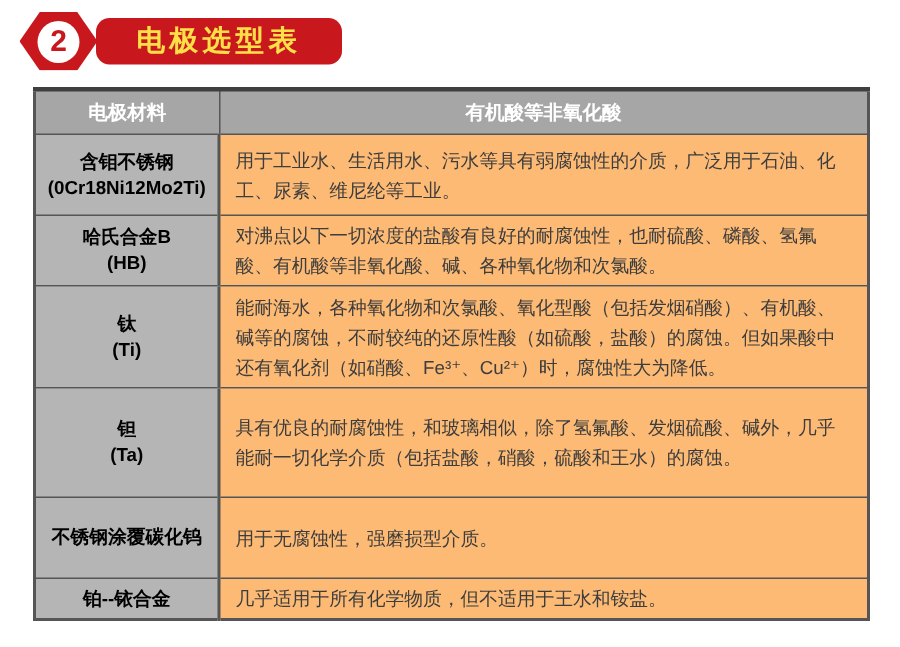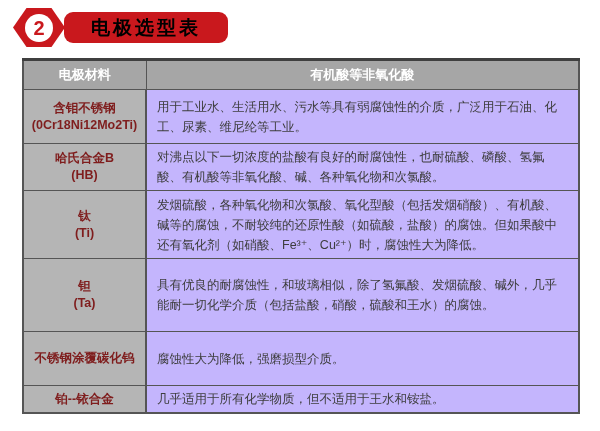--- a/index.html
+++ b/index.html
@@ -27,45 +27,45 @@
   }
   .badge-num{
     color:var(--accent-red,#c9181d);font-size:20px;font-weight:bold;line-height:1;
   }
   .title-pill{
     position:absolute;left:64px;top:12px;width:164px;height:31px;
     background:var(--accent-red,#c9181d);border-radius:9px;
     display:flex;align-items:center;justify-content:center;
   }
   .title-pill span{
-    color:#000000;font-size:19px;font-weight:bold;letter-spacing:3px;line-height:1;
+    color:#fde047;font-size:19px;font-weight:bold;letter-spacing:3px;line-height:1;
   }
 
   
   .tbl-wrap{position:absolute;left:22px;top:58px;width:556px;}
   table{
     border-collapse:collapse;table-layout:fixed;width:556px;
     border:2px solid var(--border-dark,#555);
     border-top:3px solid #3f3f3f;
   }
   th,td{border:1.5px solid var(--border-dark,#555);}
   col.c-mat{width:123px;}
   col.c-desc{width:433px;}
   thead tr{height:30px;}
   thead th{
     background:var(--header-gray,#a6a6a6);color:#ffffff;
     font-size:13px;font-weight:bold;text-align:center;vertical-align:middle;
   }
   td.mat{
-    background:var(--cell-gray,#b5b5b5);color:#7f1d1d;
+    background:var(--cell-gray,#b5b5b5);color:#000000;
     font-size:12.5px;font-weight:bold;text-align:center;vertical-align:middle;
     line-height:17px;border-right-width:2px;
   }
   td.desc{
-    background:#c4b5fd;color:var(--text-dark,#3d3d3d);
+    background:#fdba74;color:var(--text-dark,#3d3d3d);
     font-size:12.5px;line-height:20px;text-align:left;vertical-align:middle;
     padding:3px 10px;
   }
   tbody tr:nth-child(1){height:54px;}
   tbody tr:nth-child(2){height:41px;}
   tbody tr:nth-child(3){height:68px;}
   tbody tr:nth-child(4){height:73px;}
   tbody tr:nth-child(5){height:54px;}
   tbody tr:nth-child(6){height:25px;padding-left:44px;}
   tbody tr:nth-child(7){height:26px;}
@@ -110,35 +110,35 @@
             <div>哈氏合金B</div>
             <div>(HB)</div>
           </td>
           <td class="desc">对沸点以下一切浓度的盐酸有良好的耐腐蚀性，也耐硫酸、磷酸、氢氟酸、有机酸等非氧化酸、碱、各种氧化物和次氯酸。</td>
         </tr>
         <tr>
           <td class="mat">
             <div>钛</div>
             <div>(Ti)</div>
           </td>
-          <td class="desc">发烟硫酸，各种氧化物和次氯酸、氧化型酸（包括发烟硝酸）、有机酸、碱等的腐蚀，不耐较纯的还原性酸（如硫酸，盐酸）的腐蚀。但如果酸中还有氧化剂（如硝酸、Fe³⁺、Cu²⁺）时，腐蚀性大为降低。</td>
+          <td class="desc">能耐海水，各种氧化物和次氯酸、氧化型酸（包括发烟硝酸）、有机酸、碱等的腐蚀，不耐较纯的还原性酸（如硫酸，盐酸）的腐蚀。但如果酸中还有氧化剂（如硝酸、Fe³⁺、Cu²⁺）时，腐蚀性大为降低。</td>
         </tr>
         <tr>
           <td class="mat">
             <div>钽</div>
             <div>(Ta)</div>
           </td>
           <td class="desc">具有优良的耐腐蚀性，和玻璃相似，除了氢氟酸、发烟硫酸、碱外，几乎能耐一切化学介质（包括盐酸，硝酸，硫酸和王水）的腐蚀。</td>
         </tr>
         <tr>
           <td class="mat">
             <div>不锈钢涂覆碳化钨</div>
             <div></div>
           </td>
-          <td class="desc">腐蚀性大为降低，强磨损型介质。</td>
+          <td class="desc">用于无腐蚀性，强磨损型介质。</td>
         </tr>
         <tr>
           <td class="mat">
             <div>铂--铱合金</div>
             <div></div>
           </td>
           <td class="desc">几乎适用于所有化学物质，但不适用于王水和铵盐。</td>
         </tr>
       </tbody>
     </table>

